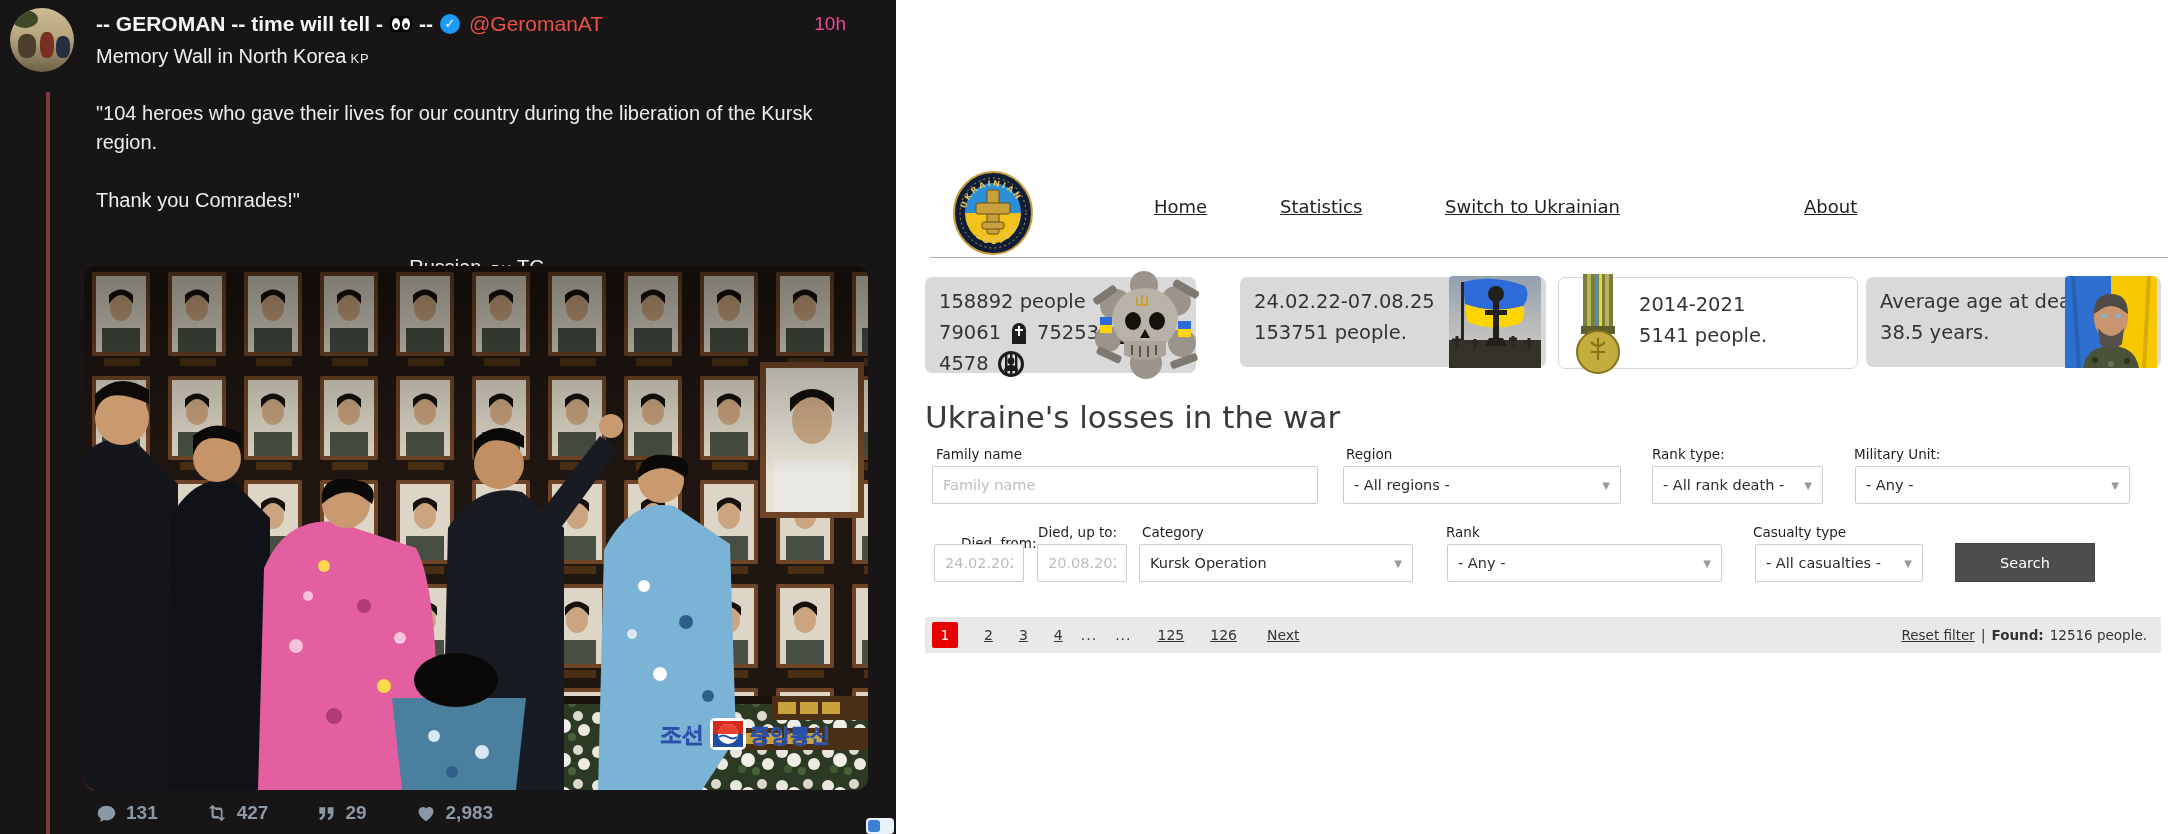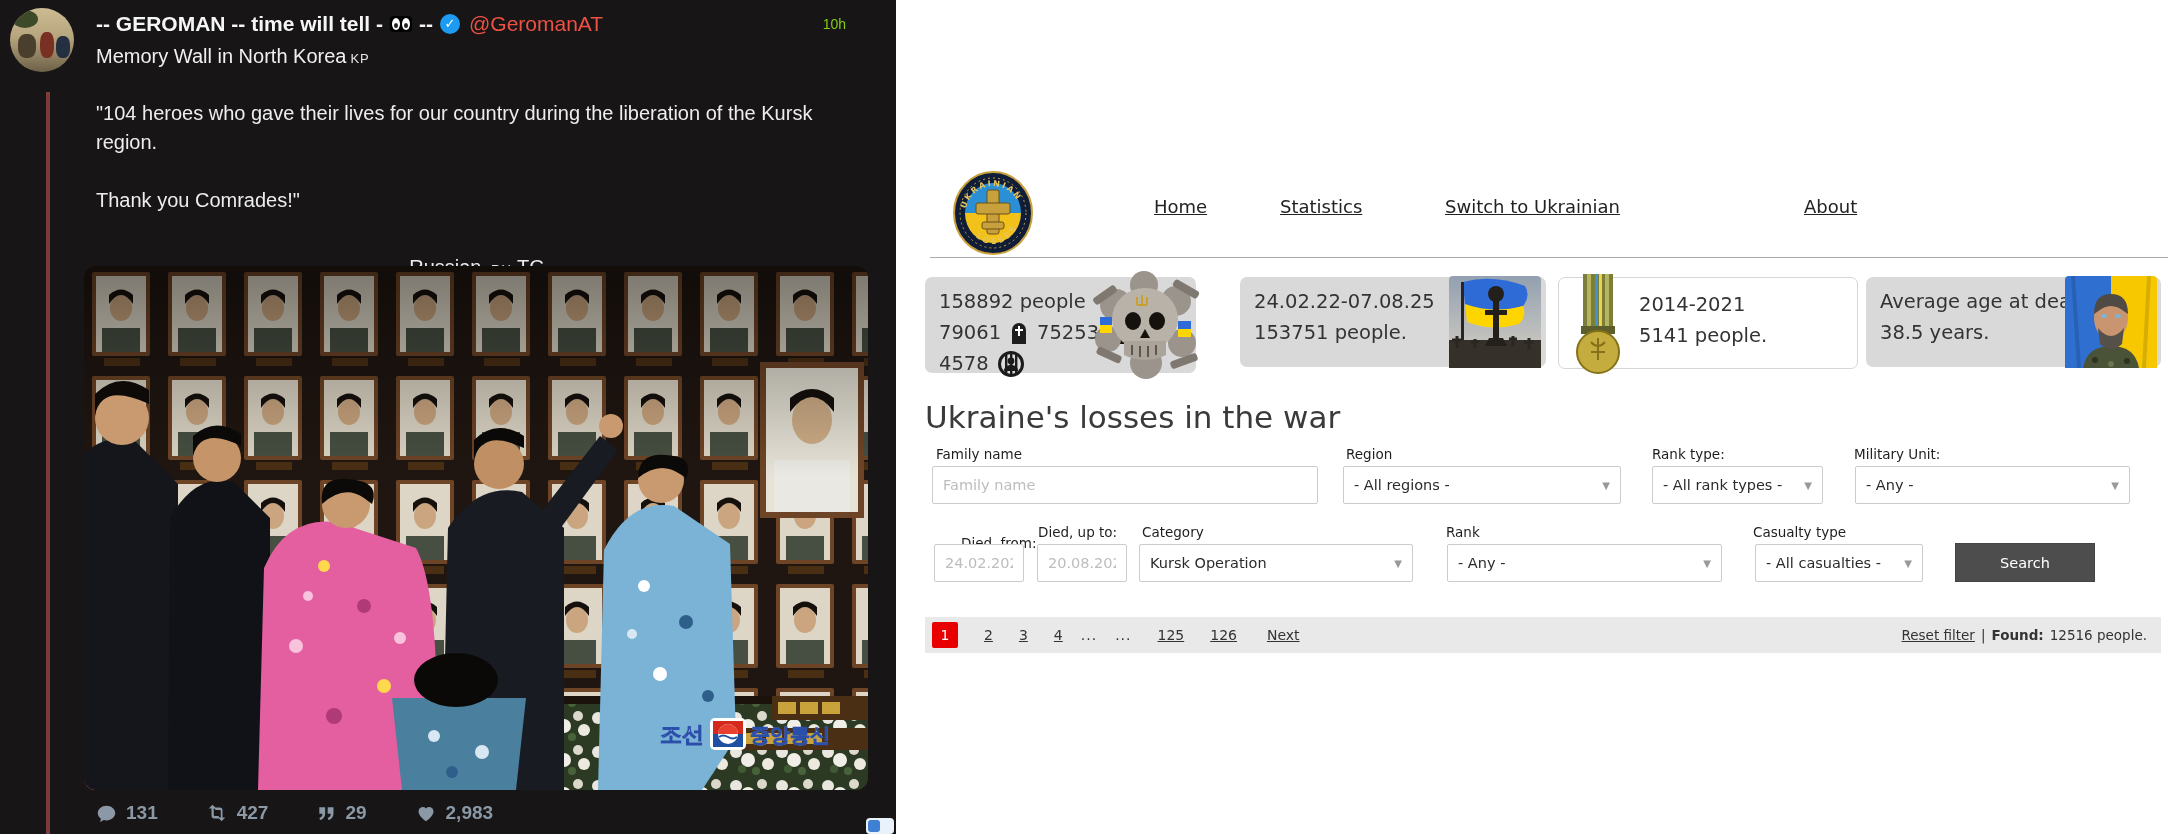--- a/index.html
+++ b/index.html
@@ -20,21 +20,21 @@
   .author-row{display:flex;align-items:center;font-size:21px;}
   .author-left{display:flex;align-items:center;gap:7px;min-width:0;}
   .author-name{font-weight:bold;color:#f6f6f6;white-space:nowrap;}
   .author-dashes{font-weight:bold;color:#f6f6f6;}
   .eyes{display:inline-flex;gap:2px;background:#000;border-radius:4px;padding:2px 2px;}
   .eyes i{width:8px;height:12px;background:#fff;border-radius:50%;position:relative;display:inline-block;}
   .eyes i:after{content:"";position:absolute;left:2px;top:5px;width:4px;height:5px;background:#222;border-radius:50%;}
   .badge{width:20px;height:20px;border-radius:50%;background:#1d9bf0;color:#fff;font-size:13px;line-height:20px;
     text-align:center;flex:0 0 auto;}
   .handle{color:#ee5144;margin-left:2px;}
-  .tweet-time{margin-left:auto;color:#84cc16;font-size:14px;padding-right:22px;}
+  .tweet-time{margin-left:auto;color:#ec4899;font-size:19px;padding-right:22px;}
   .subtitle{font-size:20px;margin-top:9px;color:#f0f0f0;}
   .cc-tag{font-size:13px;letter-spacing:1px;color:#e6e6e6;margin-left:4px;}
   .tweet-body{font-size:20px;line-height:1.45;color:#ededed;width:762px;}
   .tweet-body .p1{margin-top:31px;}
   .tweet-body .p2{margin-top:29px;}
   .tweet-body .p3{margin-top:38px;text-align:center;}
   .photo-wrap{position:absolute;left:84px;top:266px;width:784px;height:524px;border-radius:12px;overflow:hidden;}
   .photo-wrap svg{display:block;}
   .stats-row{position:absolute;left:96px;top:802px;display:flex;align-items:center;gap:48px;
     color:#8b98a5;font-size:19px;font-weight:bold;}
@@ -465,21 +465,21 @@
 
   <span class="flabel lab-family">Family name</span>
   <input class="finput in-family" placeholder="Family name" style="">
   <span class="flabel lab-region">Region</span>
   <div class="fsel sel-region">
     <span>- All regions -</span>
       <span class="caret">▼</span>
   </div>
   <span class="flabel lab-ranktype">Rank type:</span>
   <div class="fsel sel-ranktype">
-    <span>- All rank types -</span>
+    <span>- All rank death -</span>
       <span class="caret">▼</span>
   </div>
   <span class="flabel lab-mil">Military Unit:</span>
   <div class="fsel sel-mil">
     <span>- Any -</span>
       <span class="caret">▼</span>
   </div>
 
   <span class="flabel lab-dfrom">Died, from:</span>
   <input class="finput in-dfrom" placeholder="24.02.2022" style="">

